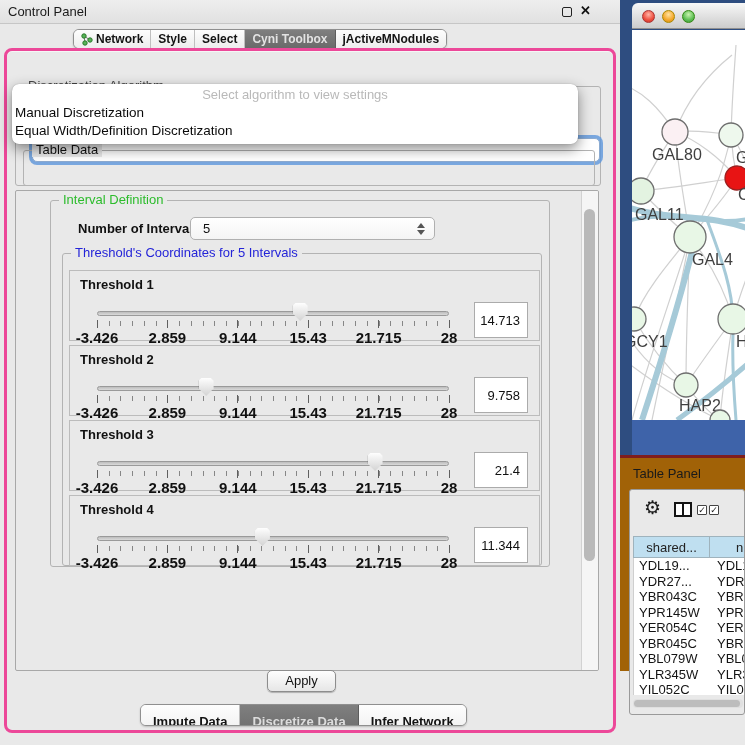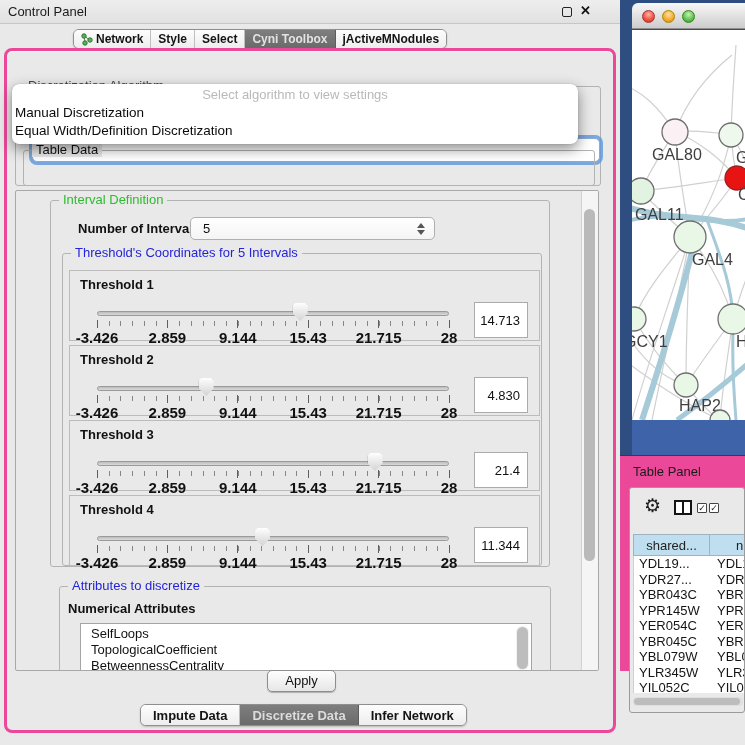--- a/index.html
+++ b/index.html
@@ -70,37 +70,37 @@
   #attrGroup > .legend{color:#2424d8}
   #attrLabel{position:absolute;left:8px;top:14px;font-weight:bold}
   #attrList{position:absolute;left:20px;top:36px;width:452px;height:50px;background:#fff;border:1px solid #a5a5a5;overflow:hidden;padding:2px 0 0 10px;line-height:16px}
   .attritem{white-space:nowrap}
   #attrScroll{position:absolute;right:2px;top:2px;width:13px;height:44px;background:#f2f2f2;border-radius:6px}
   #attrScroll div{position:absolute;left:1px;top:1px;width:11px;height:42px;background:#bdbdbd;border-radius:6px}
 
   #applyBtn{position:absolute;left:267px;top:670px;width:69px;height:22px;border:1px solid #8d8d8d;border-radius:5px;background:linear-gradient(#fefefe,#e6e6e6);font-size:13px;text-align:center;line-height:20px;box-shadow:0 1px 1px rgba(0,0,0,.25);z-index:5}
 
   .bottomtabs{position:absolute;left:140px;top:704px;height:22px;display:flex;border:1px solid #8f8f8f;border-radius:6px;overflow:hidden;background:#fbfbfb;box-shadow:0 1px 2px rgba(0,0,0,.2);z-index:5}
-  .btab{display:flex;align-items:center;padding:4px 12px;font-weight:bold;font-size:13px;color:#141414;background:linear-gradient(#fdfdfd,#ededed);border-right:1px solid #bfbfbf;white-space:nowrap}
+  .btab{display:flex;align-items:center;padding:16px 12px;font-weight:bold;font-size:13px;color:#141414;background:linear-gradient(#fdfdfd,#ededed);border-right:1px solid #bfbfbf;white-space:nowrap}
   .btab:last-child{border-right:none}
   .btab.sel{background:linear-gradient(#7f7f7f,#6a6a6a);color:#dcdcdc;border-right-color:#5d5d5d}
 
   
   #netWin{position:absolute;left:620px;top:0;width:125px;height:455px;background:#2e4d80}
   #netTitle{position:absolute;left:12px;top:3px;width:113px;height:26px;background:linear-gradient(#f8f8f8,#cccccc);border-bottom:1px solid #8f8f8f;border-top-left-radius:6px}
   .light{position:absolute;top:7px;width:13px;height:13px;border-radius:50%}
   .light.red{left:10px;background:radial-gradient(circle at 50% 32%,#ffb3a6,#ee4d3e 60%,#c03326);border:1px solid #a33}
   .light.yellow{left:30px;background:radial-gradient(circle at 50% 32%,#ffe2a0,#f4a72a 60%,#cf8a10);border:1px solid #a80}
   .light.green{left:50px;background:radial-gradient(circle at 50% 32%,#c8f2ae,#5cbe52 60%,#3a9340);border:1px solid #381}
   #netCanvas{position:absolute;left:12px;top:30px;width:113px;height:390px;background:#fff;overflow:hidden}
   #netBottom{position:absolute;left:12px;top:420px;width:113px;height:35px;background:#3e63a9}
   .nodelabel{font-family:"Liberation Sans",sans-serif;font-size:16px;fill:#3f3f3f}
 
   
-  #tablePanel{position:absolute;left:620px;top:455px;width:125px;height:216px;background:#ec4899;border-top:1px solid #7f1d1d}
+  #tablePanel{position:absolute;left:620px;top:455px;width:125px;height:216px;background:#a16207;border-top:3px solid #7f1d1d}
   #tpTitle{position:absolute;left:13px;top:8px;font-size:13px;color:#1a1a1a}
   #tpInner{position:absolute;left:9px;top:31px;width:116px;height:226px;background:#e9e9e9;border:1px solid #9a9a9a;border-radius:3px;overflow:hidden}
   #tpGear{position:absolute;left:14px;top:6px;font-size:19px;color:#1c1c1c}
   #tpColIcon{position:absolute;left:44px;top:12px;width:18px;height:15px;border:2px solid #141414;background:#fff}
   #tpColIcon div{position:absolute;left:6px;top:0;width:2px;height:11px;background:#141414}
   .chk{position:absolute;top:15px;width:10px;height:10px;border:1.5px solid #444;border-radius:1px;font-size:9px;line-height:8px;text-align:center;color:#222;background:#fff}
   #chk1{left:67px}
   #chk2{left:79px}
   #tpTable{position:absolute;left:3px;top:46px;width:160px}
   .thead{display:flex}
@@ -208,21 +208,21 @@
                 <div class="majtick" style="left: calc(40% - 0.5px);"></div>
                 <div class="ticklabel" style="left: 40%;">9.144</div>
                 <div class="majtick" style="left: calc(60% - 0.5px);"></div>
                 <div class="ticklabel" style="left: 60%;">15.43</div>
                 <div class="majtick" style="left: calc(80% - 0.5px);"></div>
                 <div class="ticklabel" style="left: 80%;">21.715</div>
                 <div class="majtick" style="left: calc(100% - 0.5px);"></div>
                 <div class="ticklabel" style="left: 100%;">28</div>
                 <div class="thumb" style="left: calc(31% - 7.5px);"></div>
               </div>
-              <div class="valuebox">4.830</div>
+              <div class="valuebox">9.758</div>
             </div>
             <div class="thrbox" style="top: 166px;">
               <div class="thrlabel">Threshold 3</div>
               <div class="sliderwrap">
                 <div class="track"></div>
                 <div class="ticks"></div>
                 <div class="majtick" style="left: calc(0% - 0.5px);"></div>
                 <div class="ticklabel" style="left: 0%;">-3.426</div>
                 <div class="majtick" style="left: calc(20% - 0.5px);"></div>
                 <div class="ticklabel" style="left: 20%;">2.859</div>
@@ -256,32 +256,20 @@
                 <div class="majtick" style="left: calc(100% - 0.5px);"></div>
                 <div class="ticklabel" style="left: 100%;">28</div>
                 <div class="thumb" style="left: calc(47% - 7.5px);"></div>
               </div>
               <div class="valuebox">11.344</div>
             </div>
           </div>
       </div>
     </div>
 
-    <div class="group" id="attrGroup">
-      <span class="legend">Attributes to discretize</span>
-      <span id="attrLabel">Numerical Attributes</span>
-      <div id="attrList">
-        <div class="attritem">SelfLoops</div>
-          <div class="attritem">TopologicalCoefficient</div>
-          <div class="attritem">BetweennessCentrality</div>
-          <div id="attrScroll">
-            <div></div>
-          </div>
-      </div>
-    </div>
 
     <div id="midScrollTrack"></div>
     <div id="midScrollThumb"></div>
   </div>
 </div>
 
 <div id="applyBtn">Apply</div>
 <div class="bottomtabs" id="bottomTabs">
     <div class="btab">
       <span>Impute Data</span>

